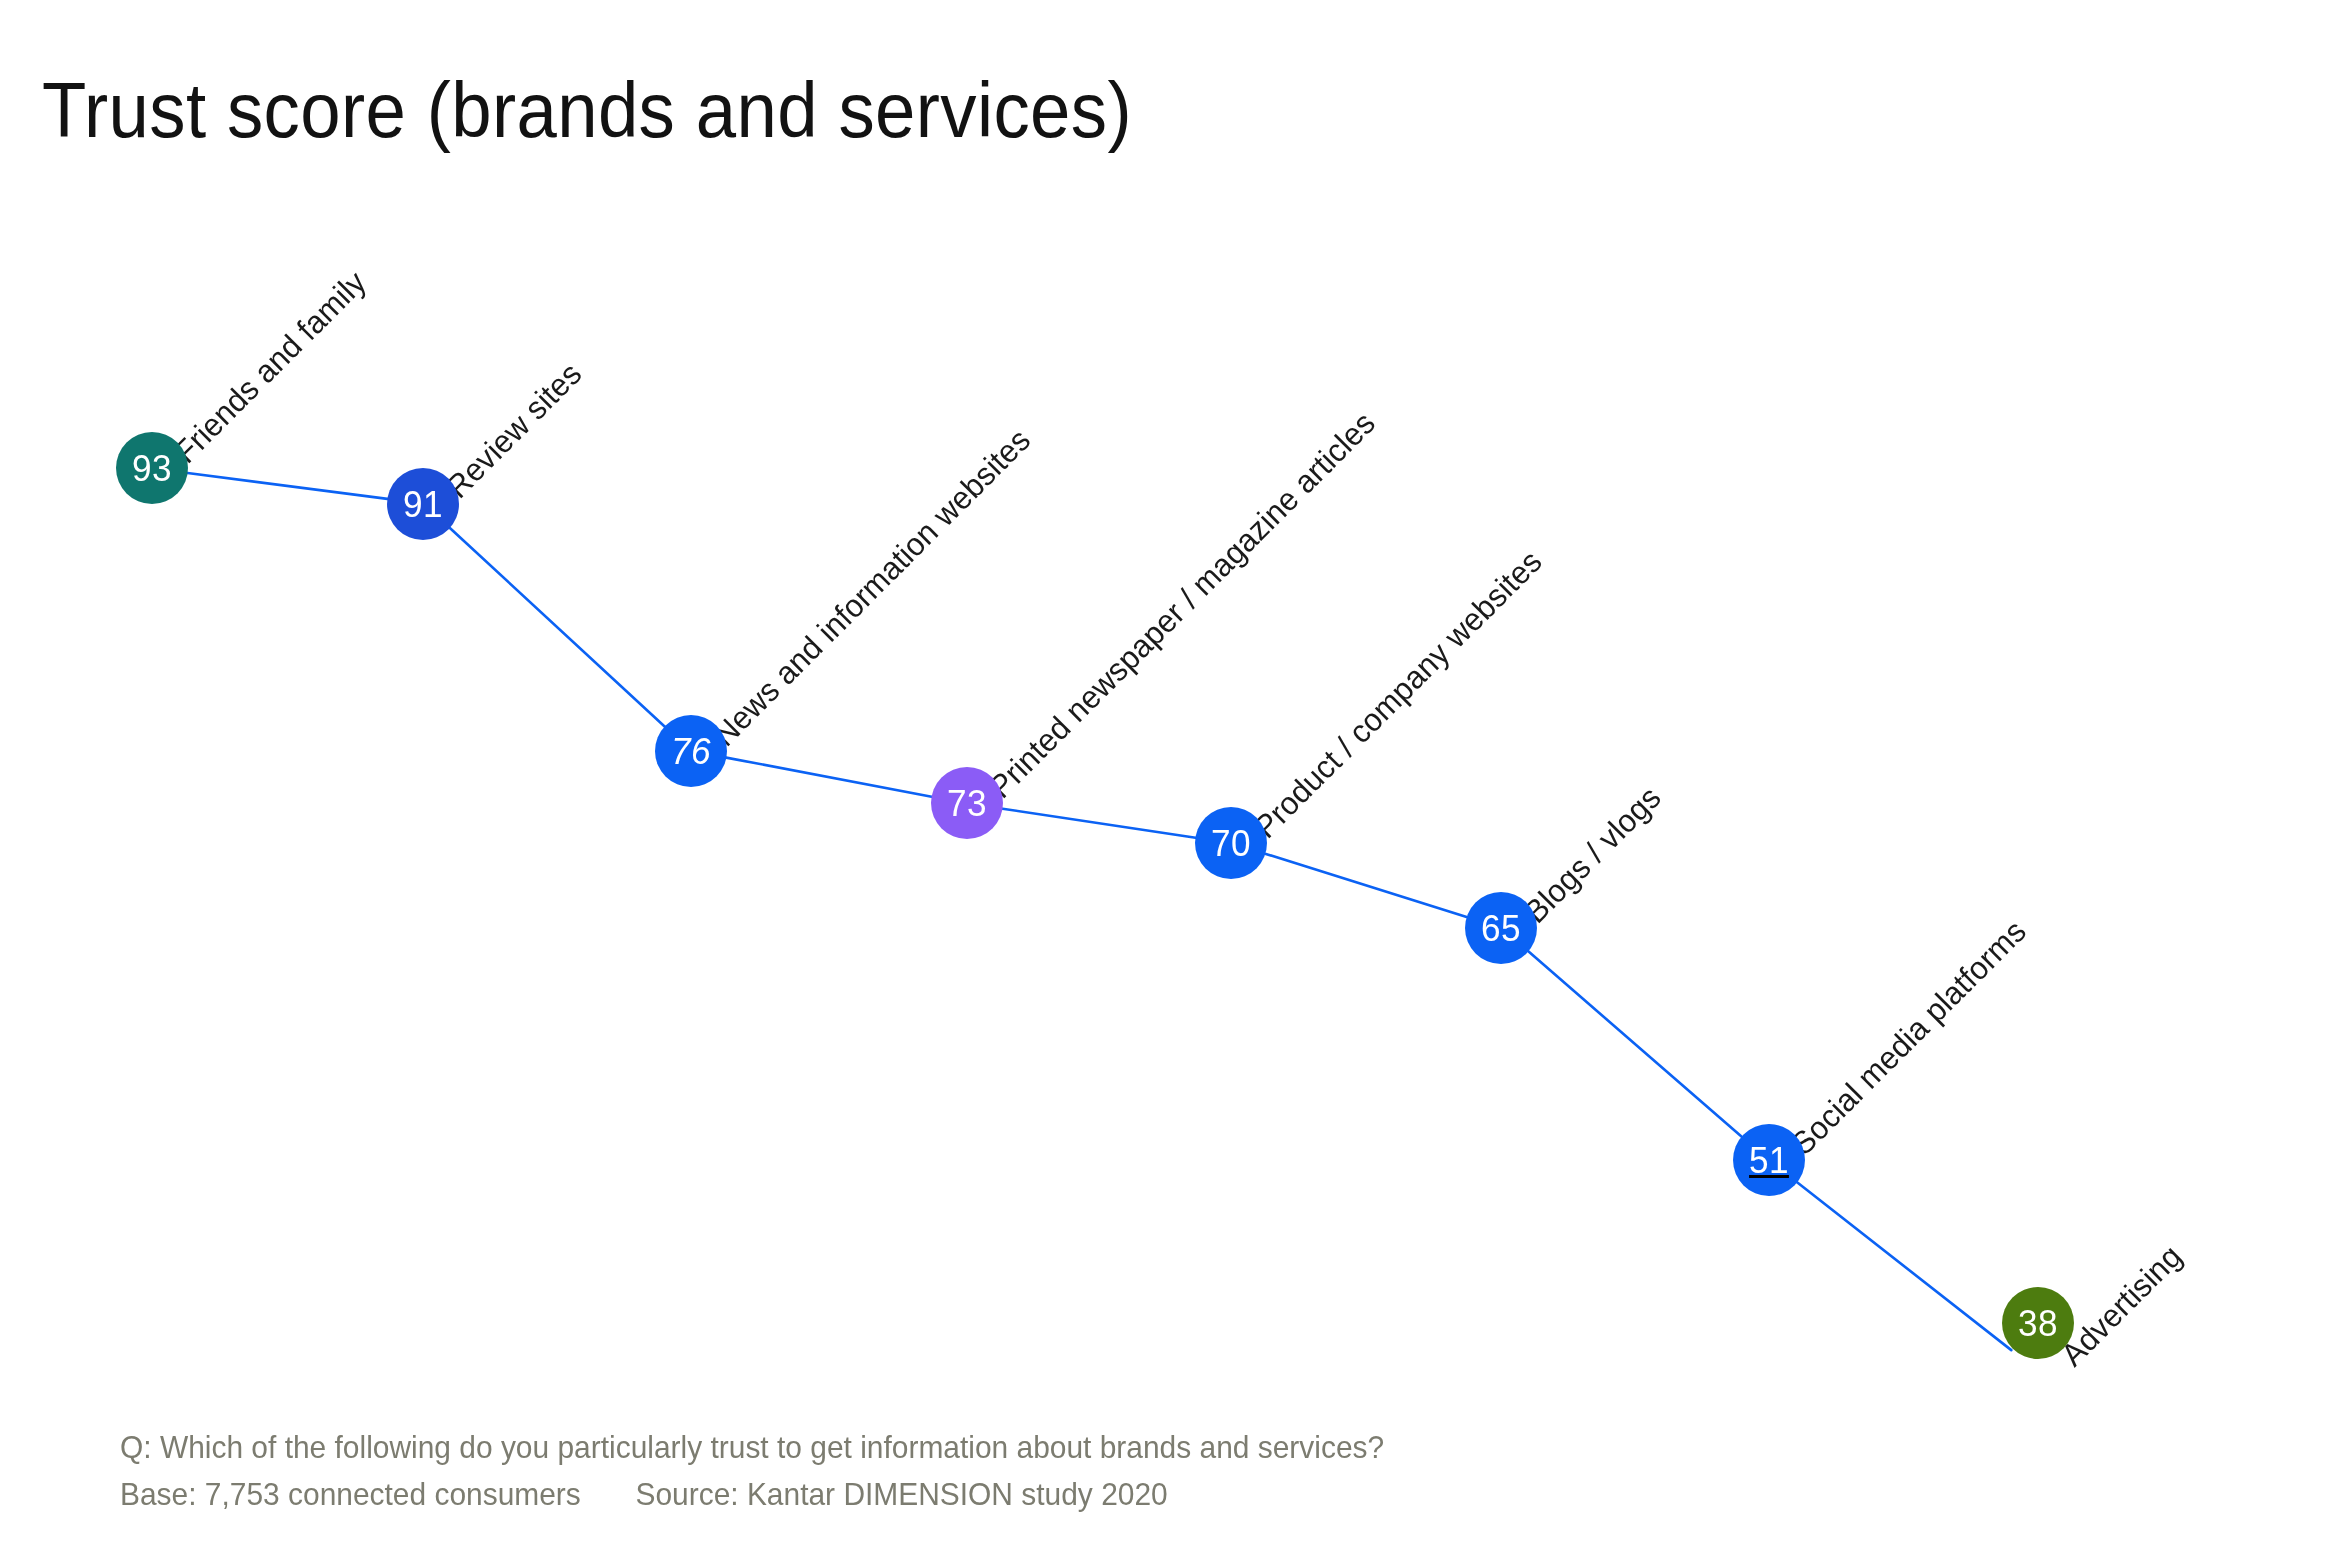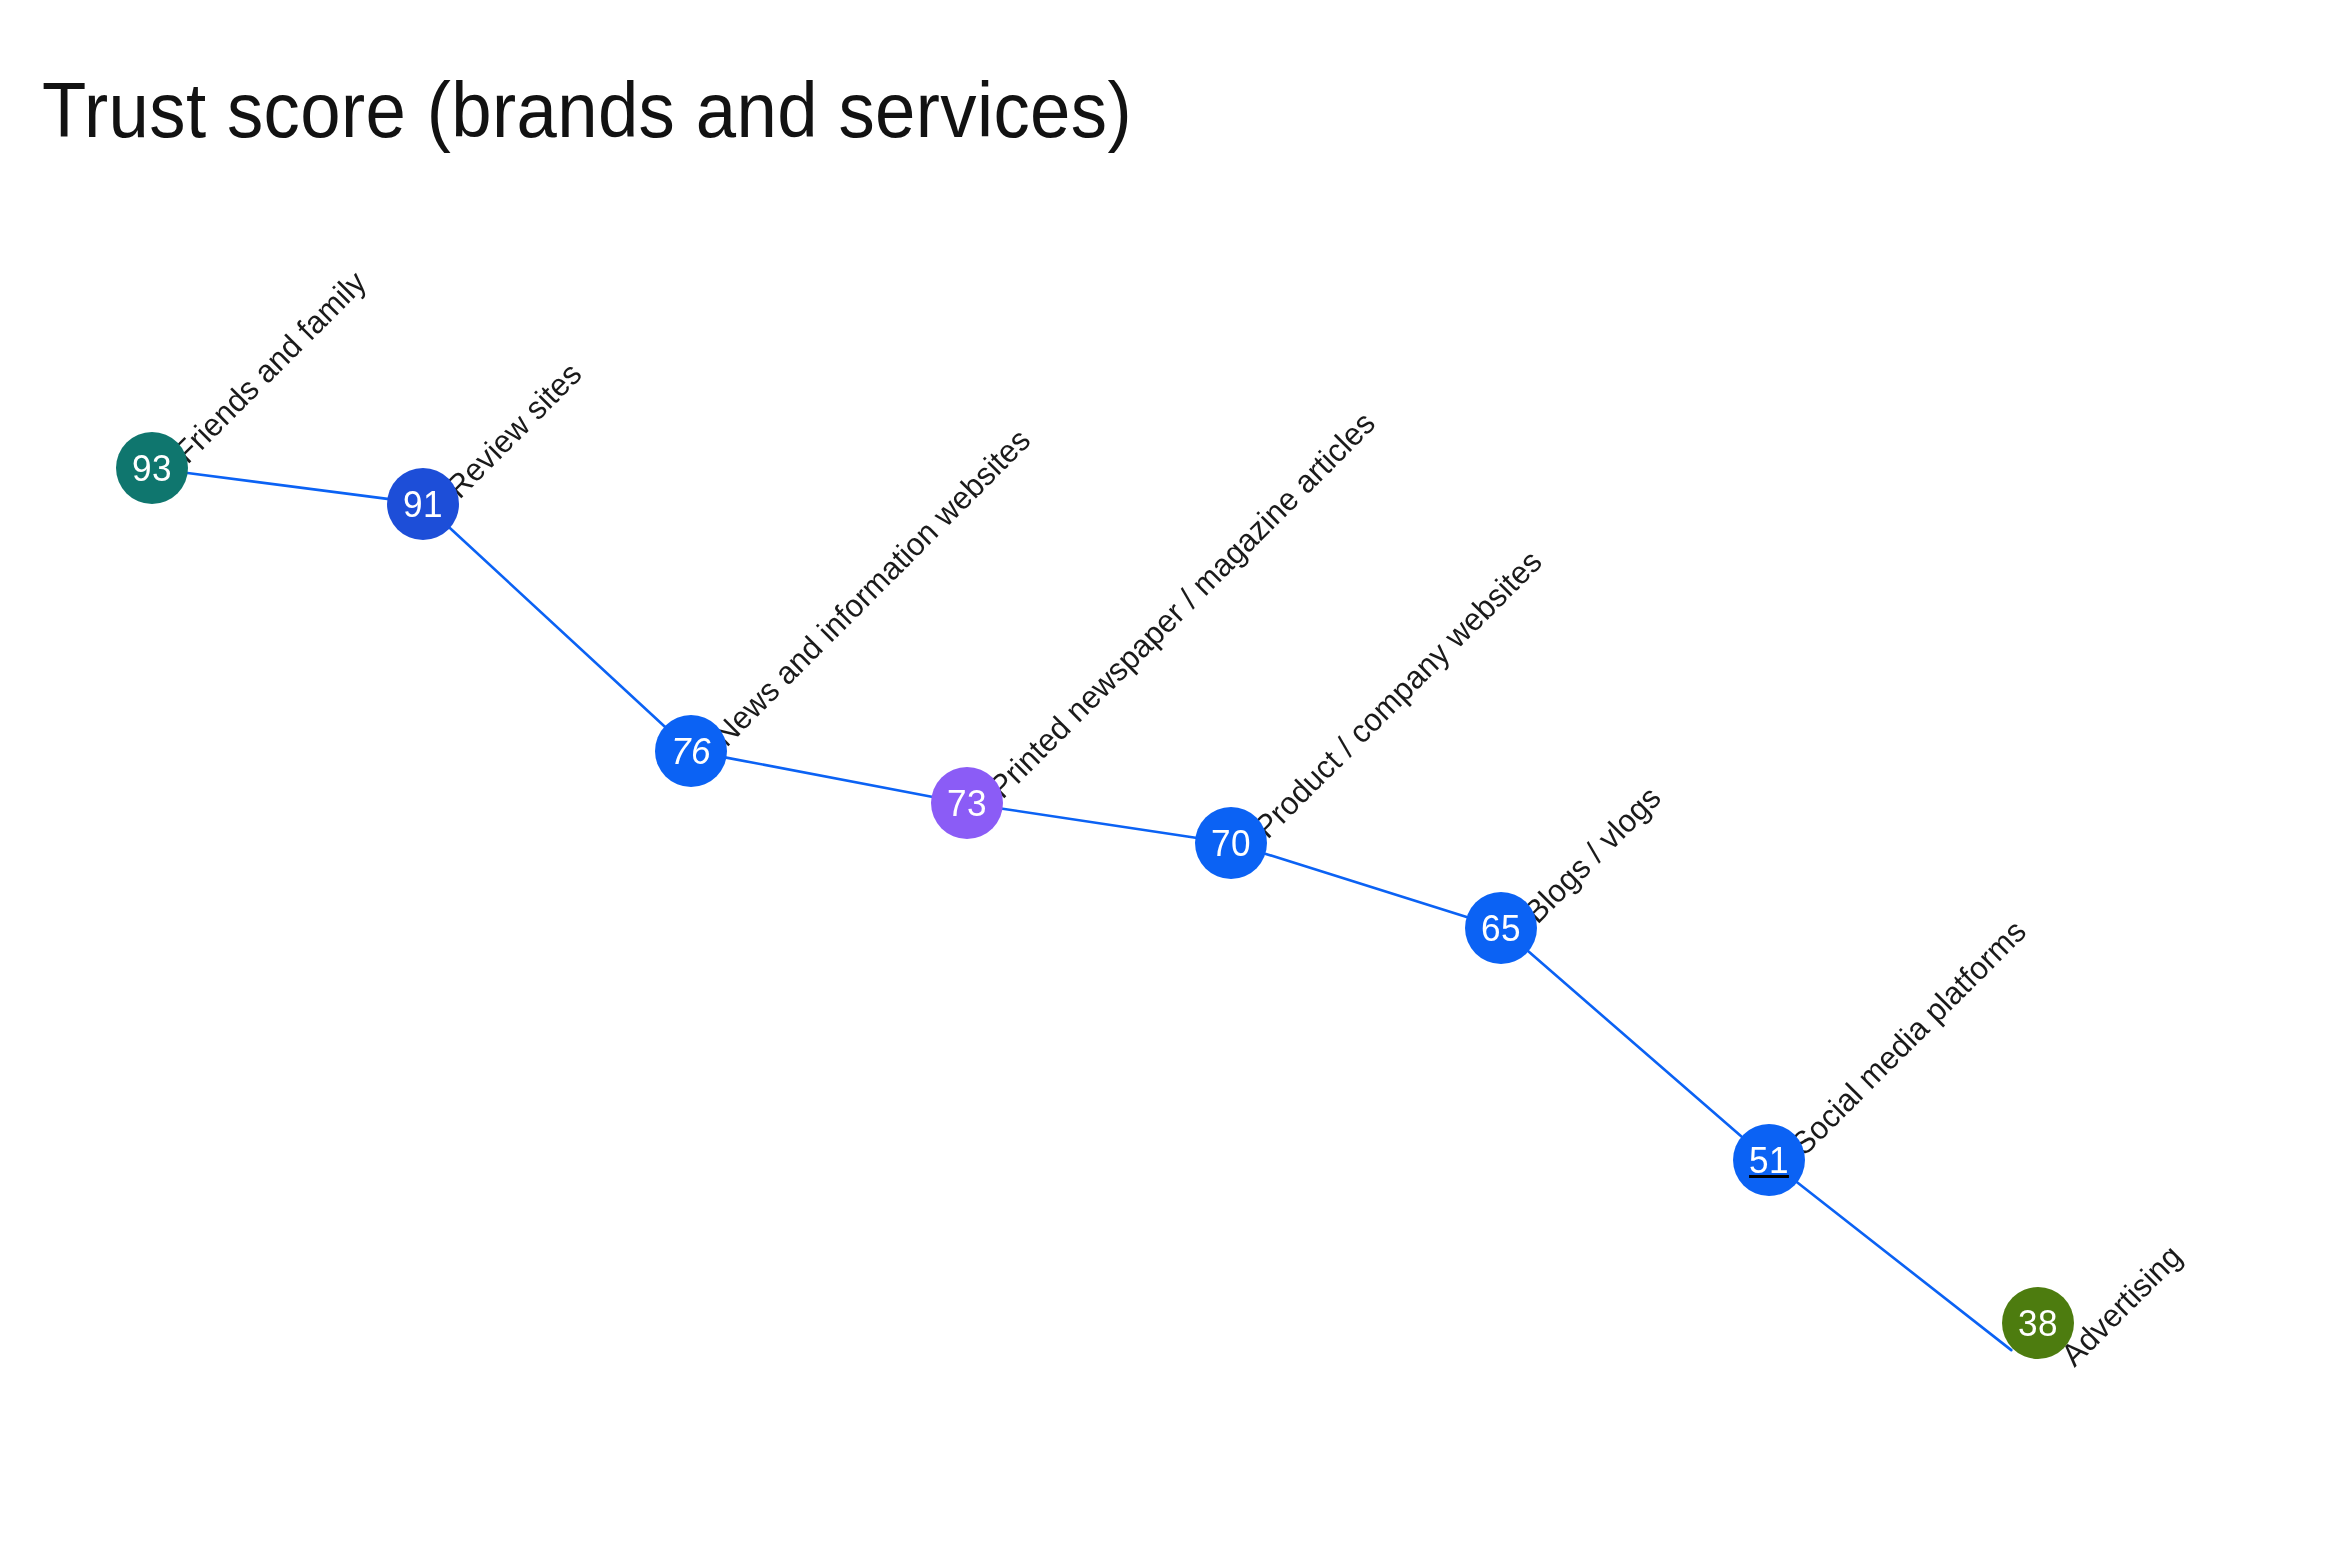--- a/index.html
+++ b/index.html
@@ -141,15 +141,23 @@
       <div class="cat-label" style="left: 1797px; top: 1131px; color: rgb(26, 26, 26);">Social media platforms</div>
       <div class="node" style="left: 1769px; top: 1160px; background: rgb(11, 98, 244); text-decoration: underline;">
         <span class="node-value" style="color: rgb(255, 255, 255);">51</span>
       </div>
       <div class="cat-label" style="left: 2067px; top: 1342px; color: rgb(26, 26, 26);">Advertising</div>
       <div class="node" style="left: 2038px; top: 1323px; background: #4d7c0f;">
         <span class="node-value" style="color: rgb(255, 255, 255);">38</span>
       </div>
     </div>
 
+  <div id="footer">
+    <div class="footer-line">Q: Which of the following do you particularly trust to get information about brands and services?</div>
+    <div class="footer-line">
+      <span>Base: 7,753 connected consumers</span>
+      <span class="gap"></span>
+      <span>Source: Kantar DIMENSION study 2020</span>
+    </div>
+  </div>
 
 </div>
 
 
 </body></html>

